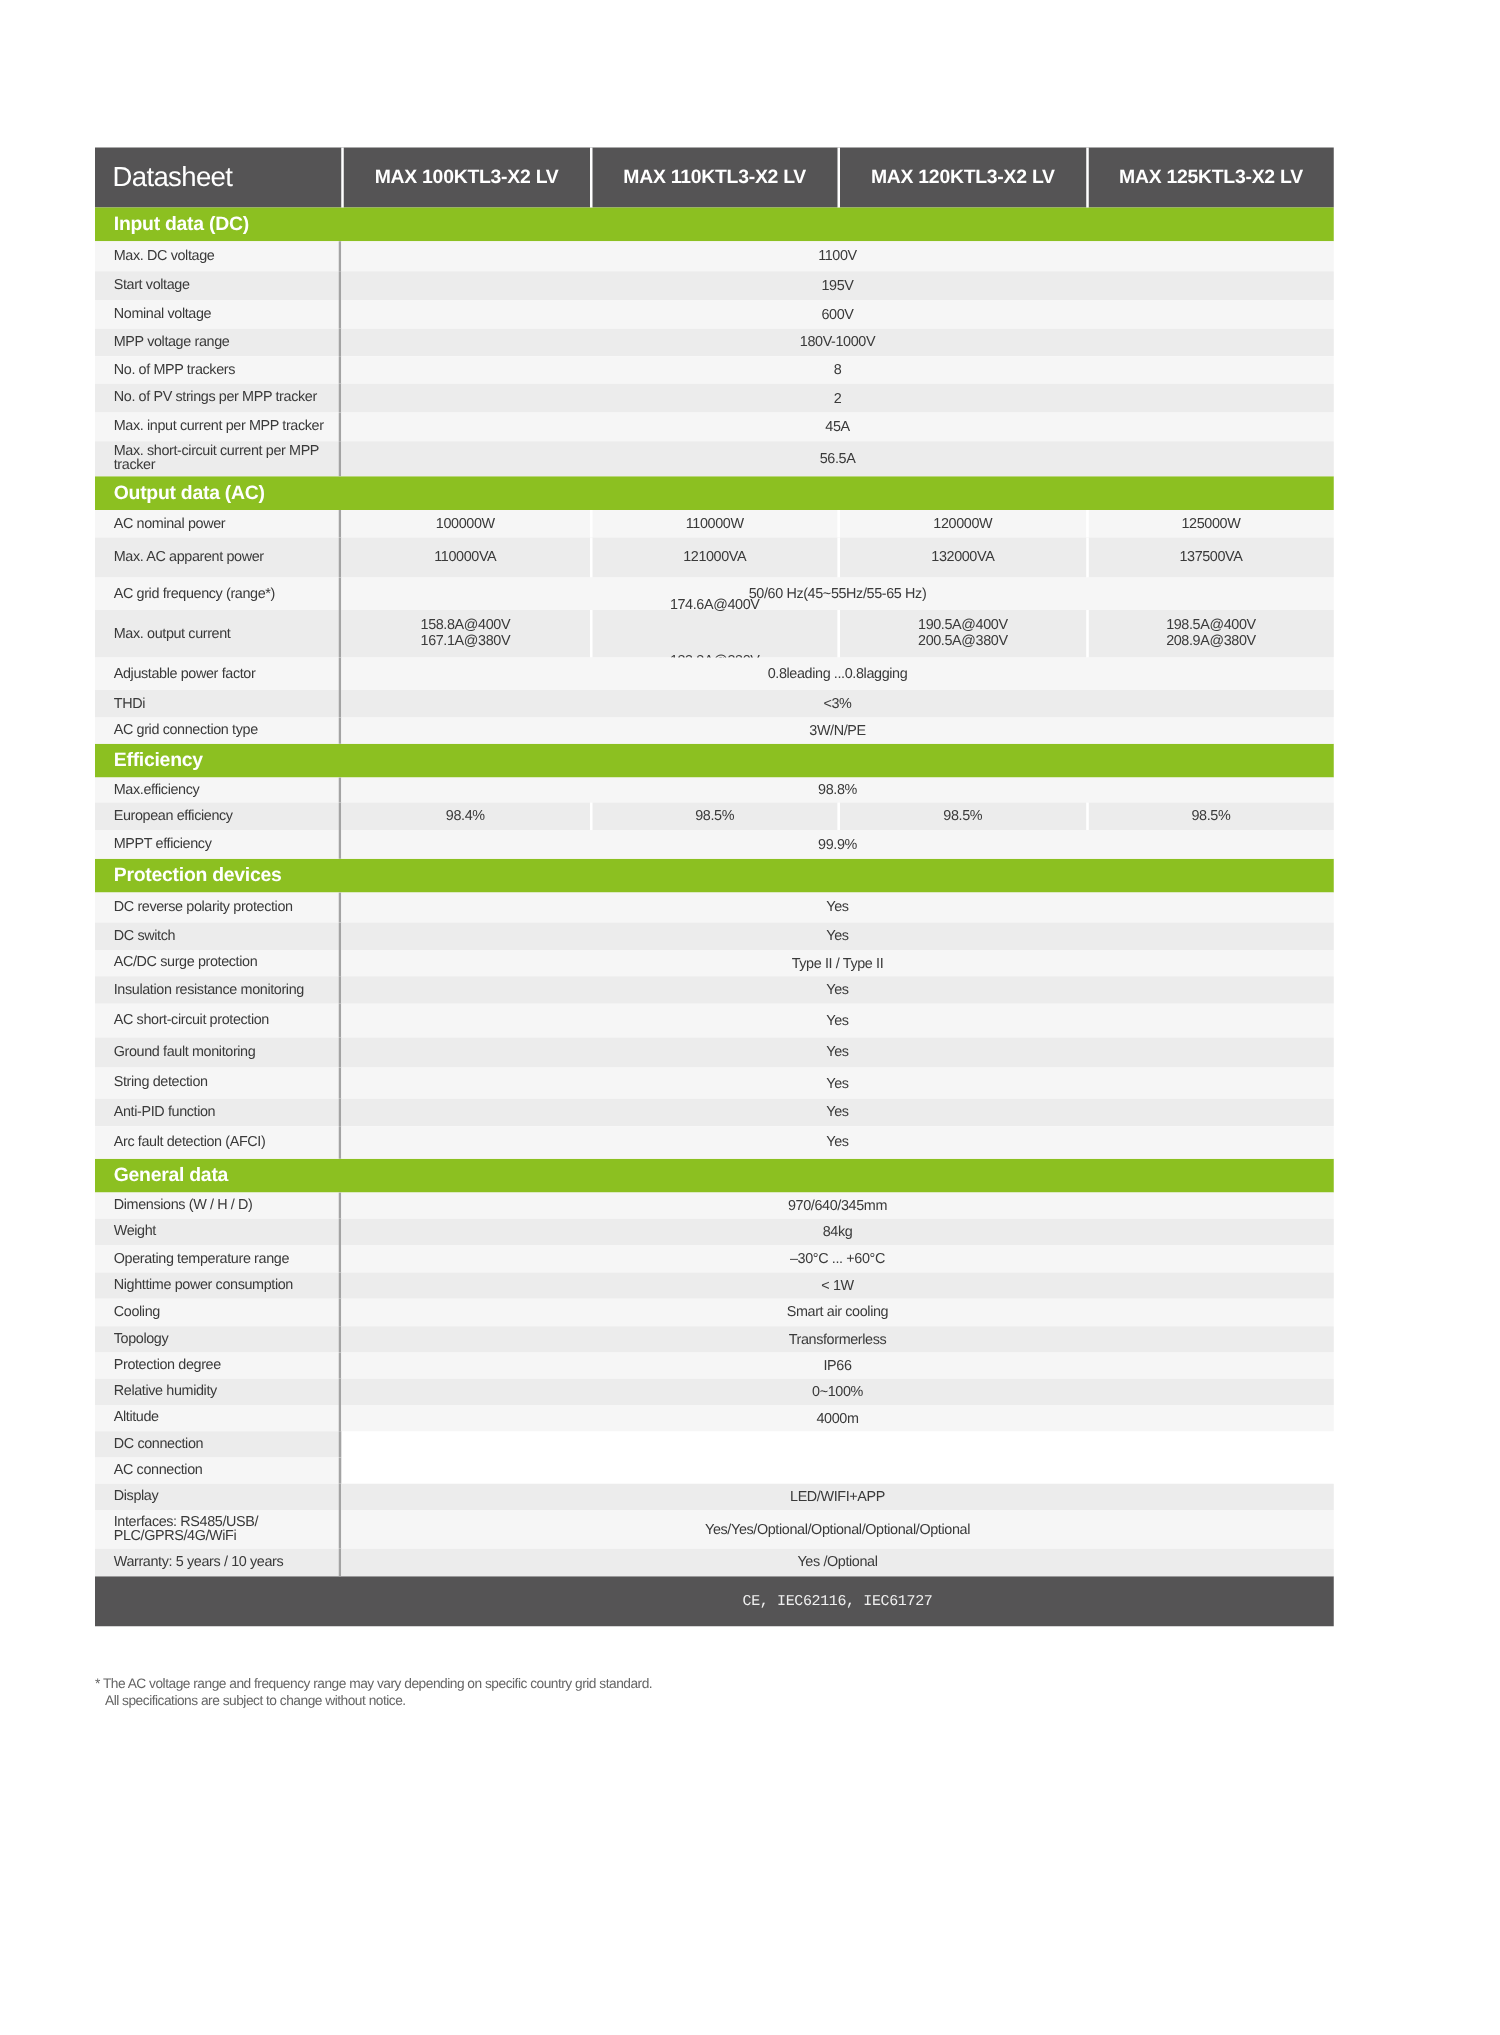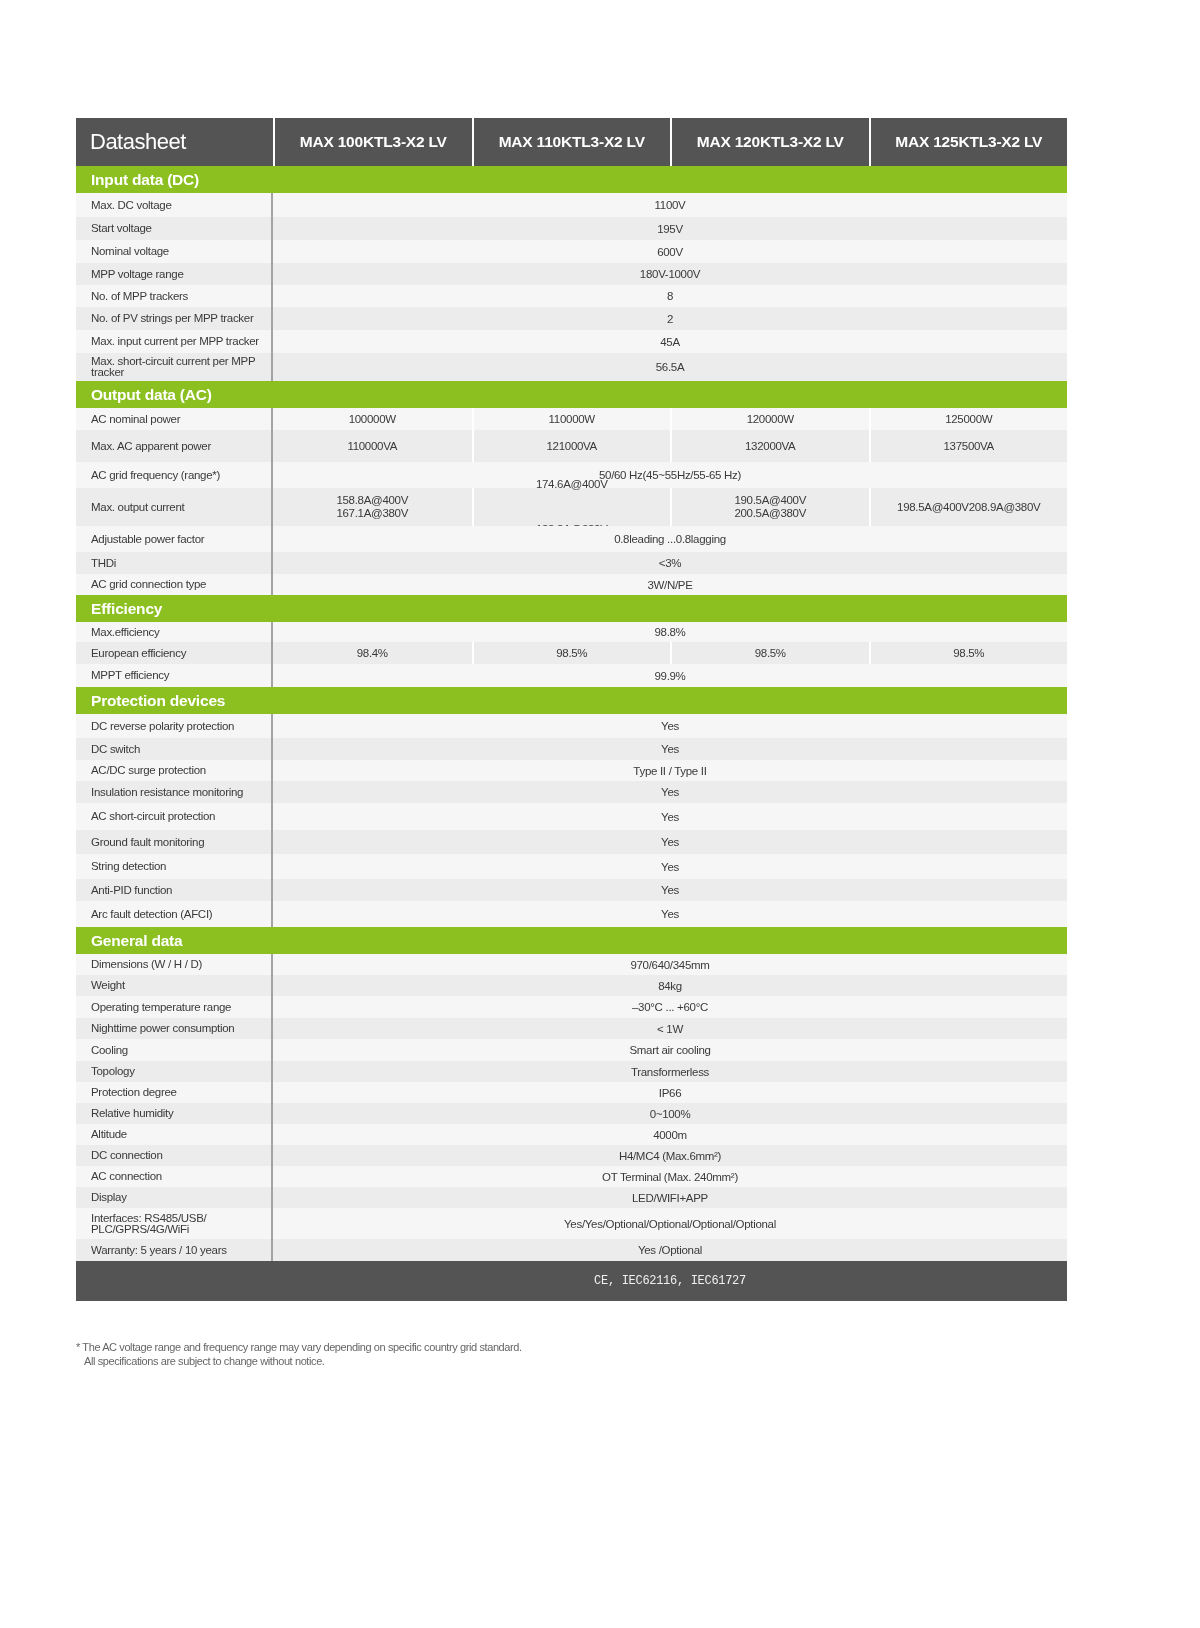--- a/index.html
+++ b/index.html
@@ -103,21 +103,21 @@
           <span>167.1A@380V</span>
         </div>
       <div class="c val" style="flex-direction:column;gap:32px;">
           <span>174.6A@400V</span>
           <span>183.8A@380V</span>
         </div>
       <div class="c val" style="flex-direction:column;">
           <span>190.5A@400V</span>
           <span>200.5A@380V</span>
         </div>
-      <div class="c val" style="flex-direction:row;">
+      <div class="c val" style="flex-direction:column;">
           <span>198.5A@400V</span>
           <span>208.9A@380V</span>
         </div>
     </div>
     <div class="row" style="height:26px">
         <div class="c lbl">Adjustable power factor</div>
         <div class="c val-span">0.8leading ...0.8lagging</div>
       </div>
     <div class="row" style="height:22px">
         <div class="c lbl">THDi</div>
@@ -221,25 +221,23 @@
     <div class="row" style="height:21px">
         <div class="c lbl">Relative humidity</div>
         <div class="c val-span">0~100%</div>
       </div>
     <div class="row" style="height:21px">
         <div class="c lbl">Altitude</div>
         <div class="c val-span">4000m</div>
       </div>
     <div class="row" style="height:21px">
         <div class="c lbl">DC connection</div>
-        <div class="c val-span">H4/MC4 (Max.6mm²)</div>
       </div>
     <div class="row" style="height:21px">
         <div class="c lbl">AC connection</div>
-        <div class="c val-span">OT Terminal (Max. 240mm²)</div>
       </div>
     <div class="row" style="height:21px">
         <div class="c lbl">Display</div>
         <div class="c val-span">LED/WIFI+APP</div>
       </div>
     <div class="row" style="height:31px">
         <div class="c lbl" style="padding-right:60px;">Interfaces: RS485/USB/ PLC/GPRS/4G/WiFi</div>
         <div class="c val-span">Yes/Yes/Optional/Optional/Optional/Optional</div>
       </div>
     <div class="row" style="height:22px">

